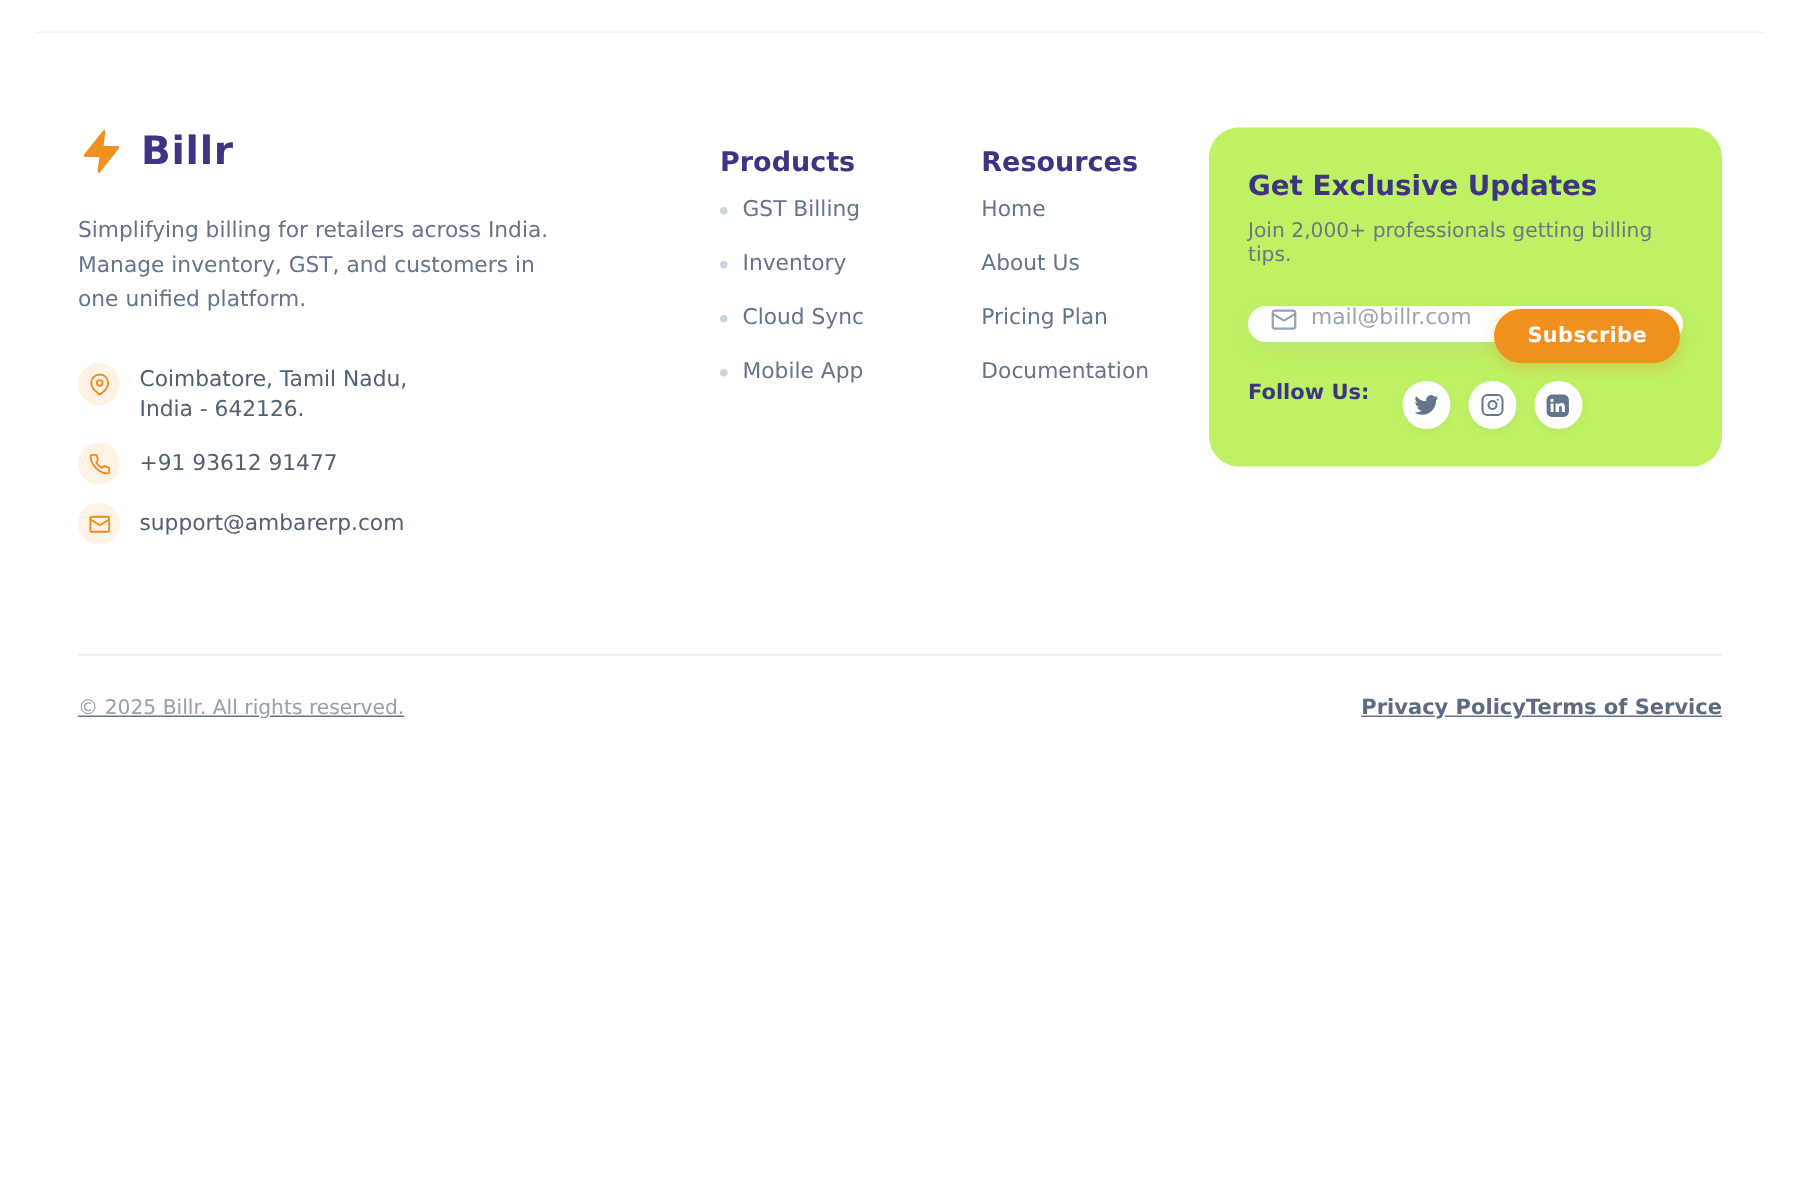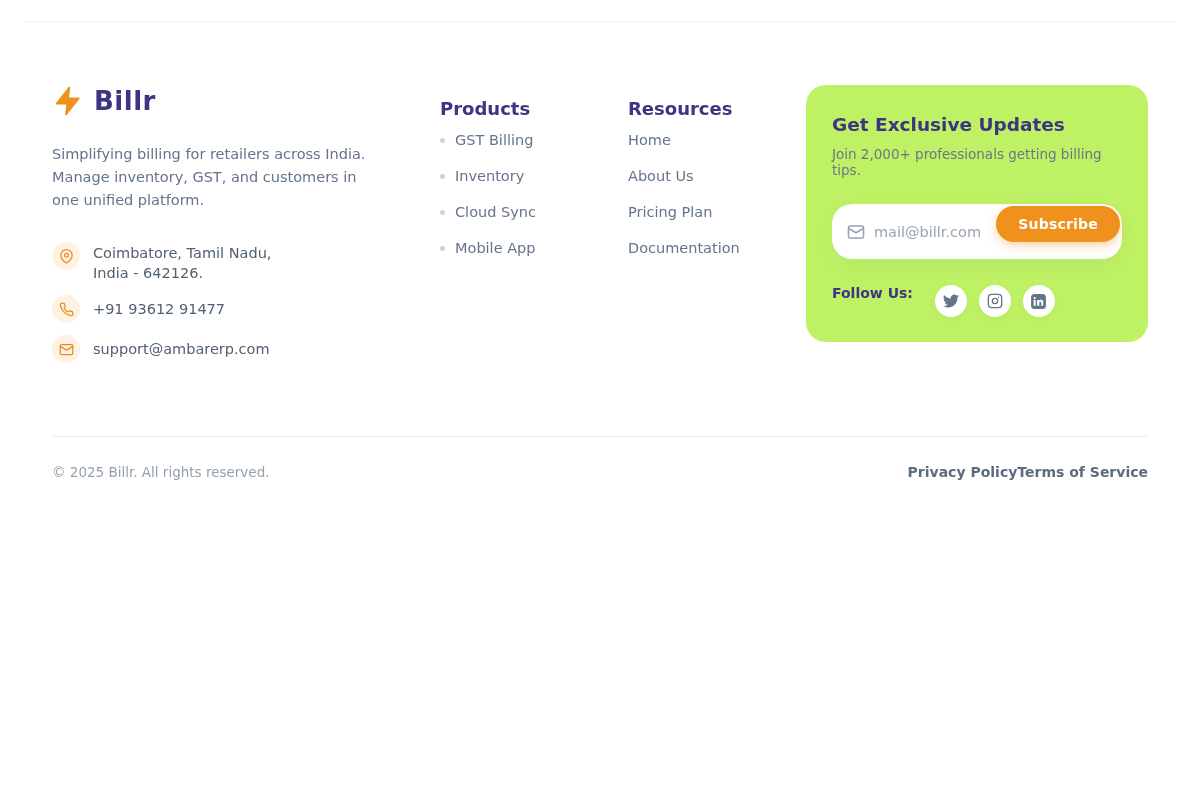--- a/index.html
+++ b/index.html
@@ -1,20 +1,20 @@
 <!DOCTYPE html>
 <html><head>
 <meta charset="utf-8">
 <style>
   * { margin:0; padding:0; box-sizing:border-box; }
   html,body { width:1200px; height:800px; background:#ffffff;
     font-family:"DejaVu Sans","Liberation Sans",sans-serif; color:#64748b; }
   .top-divider { margin:21px 24px 0; border-top:1px solid #f2f2f2; }
   .footer { padding:0 52px; }
-  .footer-main { display:flex; align-items:flex-start; margin-top:63px; }
+  .footer-main { display:flex; align-items:flex-start; margin-top:63px;gap:40px; }
 
   
   .brand-col { width:352px; flex-shrink:0; }
   .logo-row { display:flex; align-items:center; }
   .logo-bolt { width:32px; height:32px; margin-right:10px; }
   .brand-name { font-size:26px; font-weight:bold; color:#3d3584; letter-spacing:.5px; }
   .tagline { margin-top:26px; width:330px; font-size:14.5px; line-height:23px; color:#64748b; }
   .contacts { margin-top:30px; }
   .contact-row { display:flex; align-items:center; margin-bottom:12px; }
   .contact-row.multiline { align-items:flex-start; }
@@ -30,40 +30,40 @@
   .link-list { list-style:none; margin-top:10px;text-align:center; }
   .link-list li { margin-bottom:16px; height:20px; display:flex; align-items:center; }
   .bullet { width:5px; height:5px; border-radius:50%; background:#cbd5e1; margin-right:10px; flex-shrink:0; }
   .footer-link { font-size:14.5px; color:#64748b; text-decoration:none; cursor:pointer; }
 
   
   .news-card { margin-left:auto; width:342px; background:#bef264; border-radius:20px;
      padding:28px 26px 25px 26px; }
   .news-title { font-size:18.5px; font-weight:bold; color:#3d3584; line-height:24px; }
   .news-sub { margin-top:9px; font-size:13.5px; color:#6b7685; }
-  .subscribe-pill { position:relative; margin-top:26px; height:55px; background:#ffffff;
-     border-radius:20px; display:flex; align-items:center; padding:0 124px 0 15px;
+  .subscribe-pill { position:relative; margin-top:26px; height:24px; background:#ffffff;
+     border-radius:20px; display:flex; align-items:flex-start; padding:0 124px 0 15px;
      box-shadow:0 6px 16px rgba(100,116,139,.07); }
   .pill-mail-icon { width:18px; height:18px; margin-right:9px; flex-shrink:0; }
   .email-input { border:none; outline:none; background:transparent; flex:1; min-width:0;
      font-size:14.5px; color:#334155; font-family:inherit; }
   .email-input::placeholder { color:#9aa4b2; }
   .subscribe-btn { position:absolute; right:2px; top:2px; height:36px; padding:0 22px;
      background:#f0911e; border:none; border-radius:18px; color:#ffffff; font-size:14px;
      font-weight:bold; font-family:inherit; cursor:pointer; letter-spacing:.2px;
      box-shadow:0 4px 10px rgba(240,145,30,.35); }
   .follow-row { margin-top:26px; display:flex; align-items:flex-start; }
   .follow-label { font-size:14px; font-weight:bold; color:#3d3584; margin-right:22px; }
   .social-circle { width:32px; height:32px; border-radius:50%; background:#ffffff;
      display:flex; align-items:center; justify-content:center; margin-right:12px;
      cursor:pointer; box-shadow:0 2px 6px rgba(100,116,139,.08); }
 
   
   .bottom-divider { margin-top:61px; border-top:1px solid #e9ecf0; }
-  .footer-bottom { display:flex; justify-content:space-between; align-items:flex-start; padding-top:27px; }
+  .footer-bottom { display:flex; justify-content:space-between; align-items:flex-start; padding-top:27px;text-decoration:underline; }
   .copyright { font-size:13.5px; color:#94a0ad; }
   .bottom-links { display:flex; }
   .bottom-link { font-size:14px; font-weight:bold; color:#5d6b81; text-decoration:none; cursor:pointer; }
 </style>
 </head>
 <body>
 
 <div class="top-divider"></div>
 
 <div class="footer">

